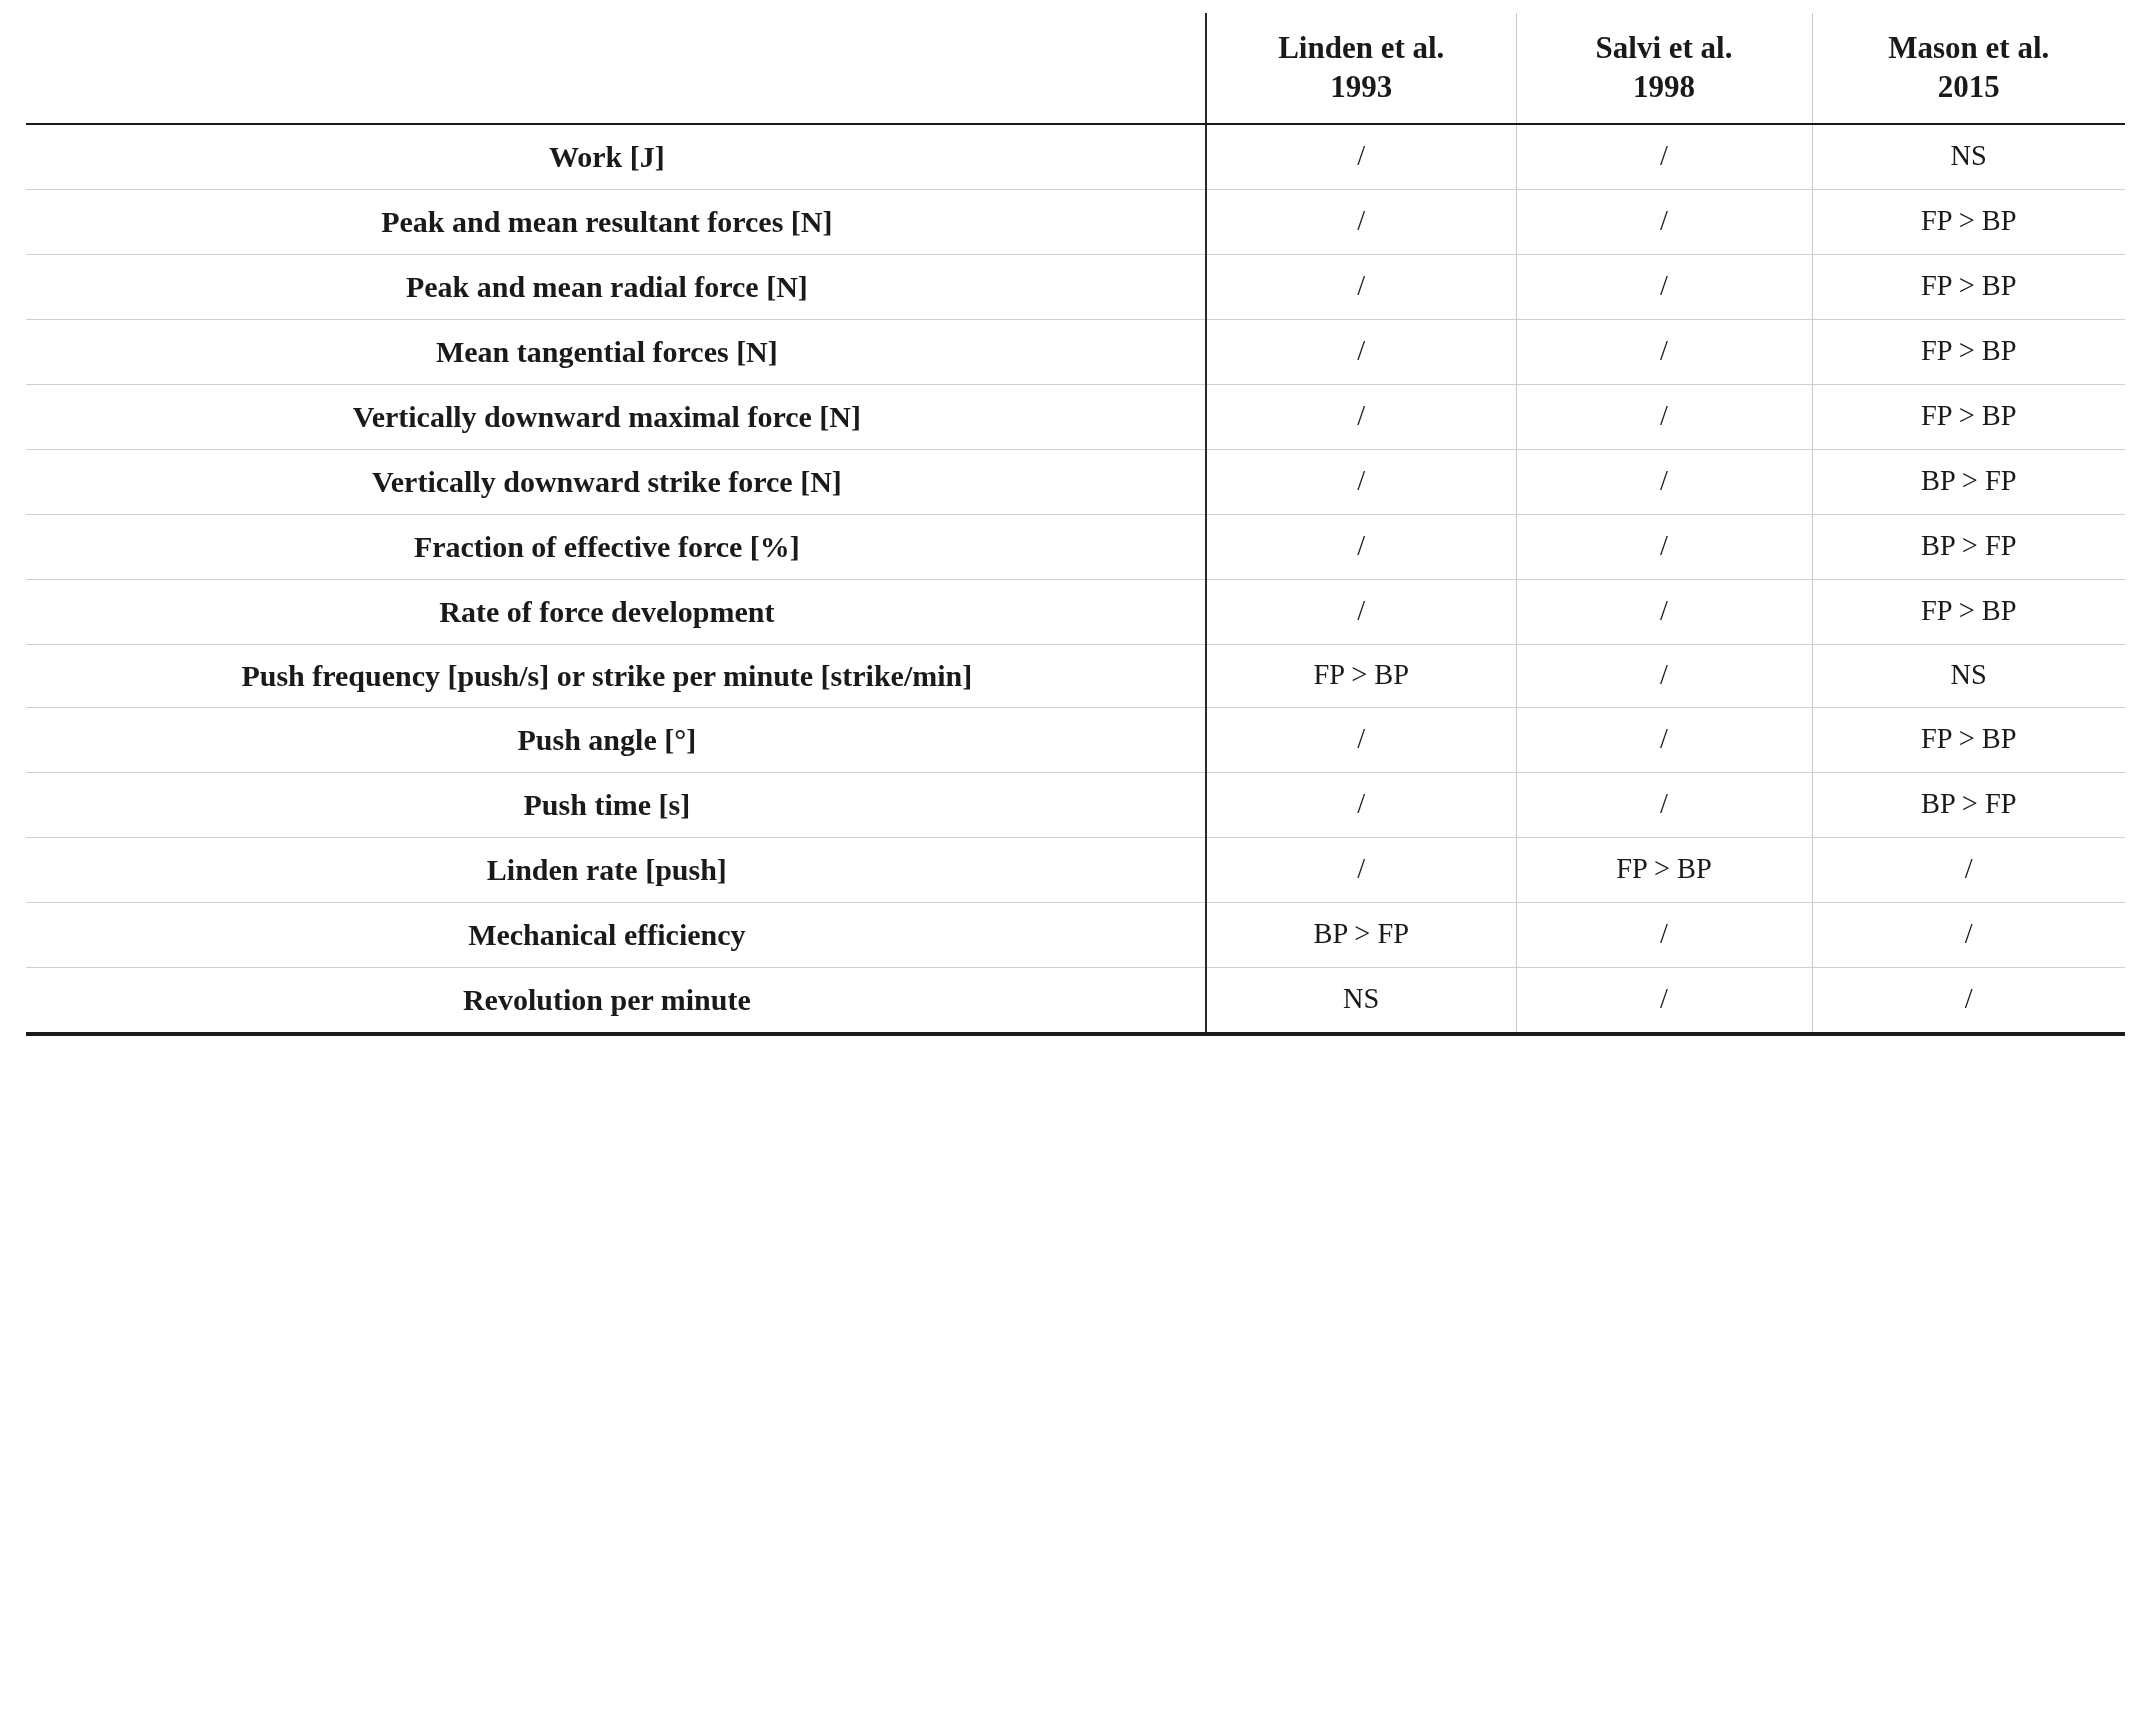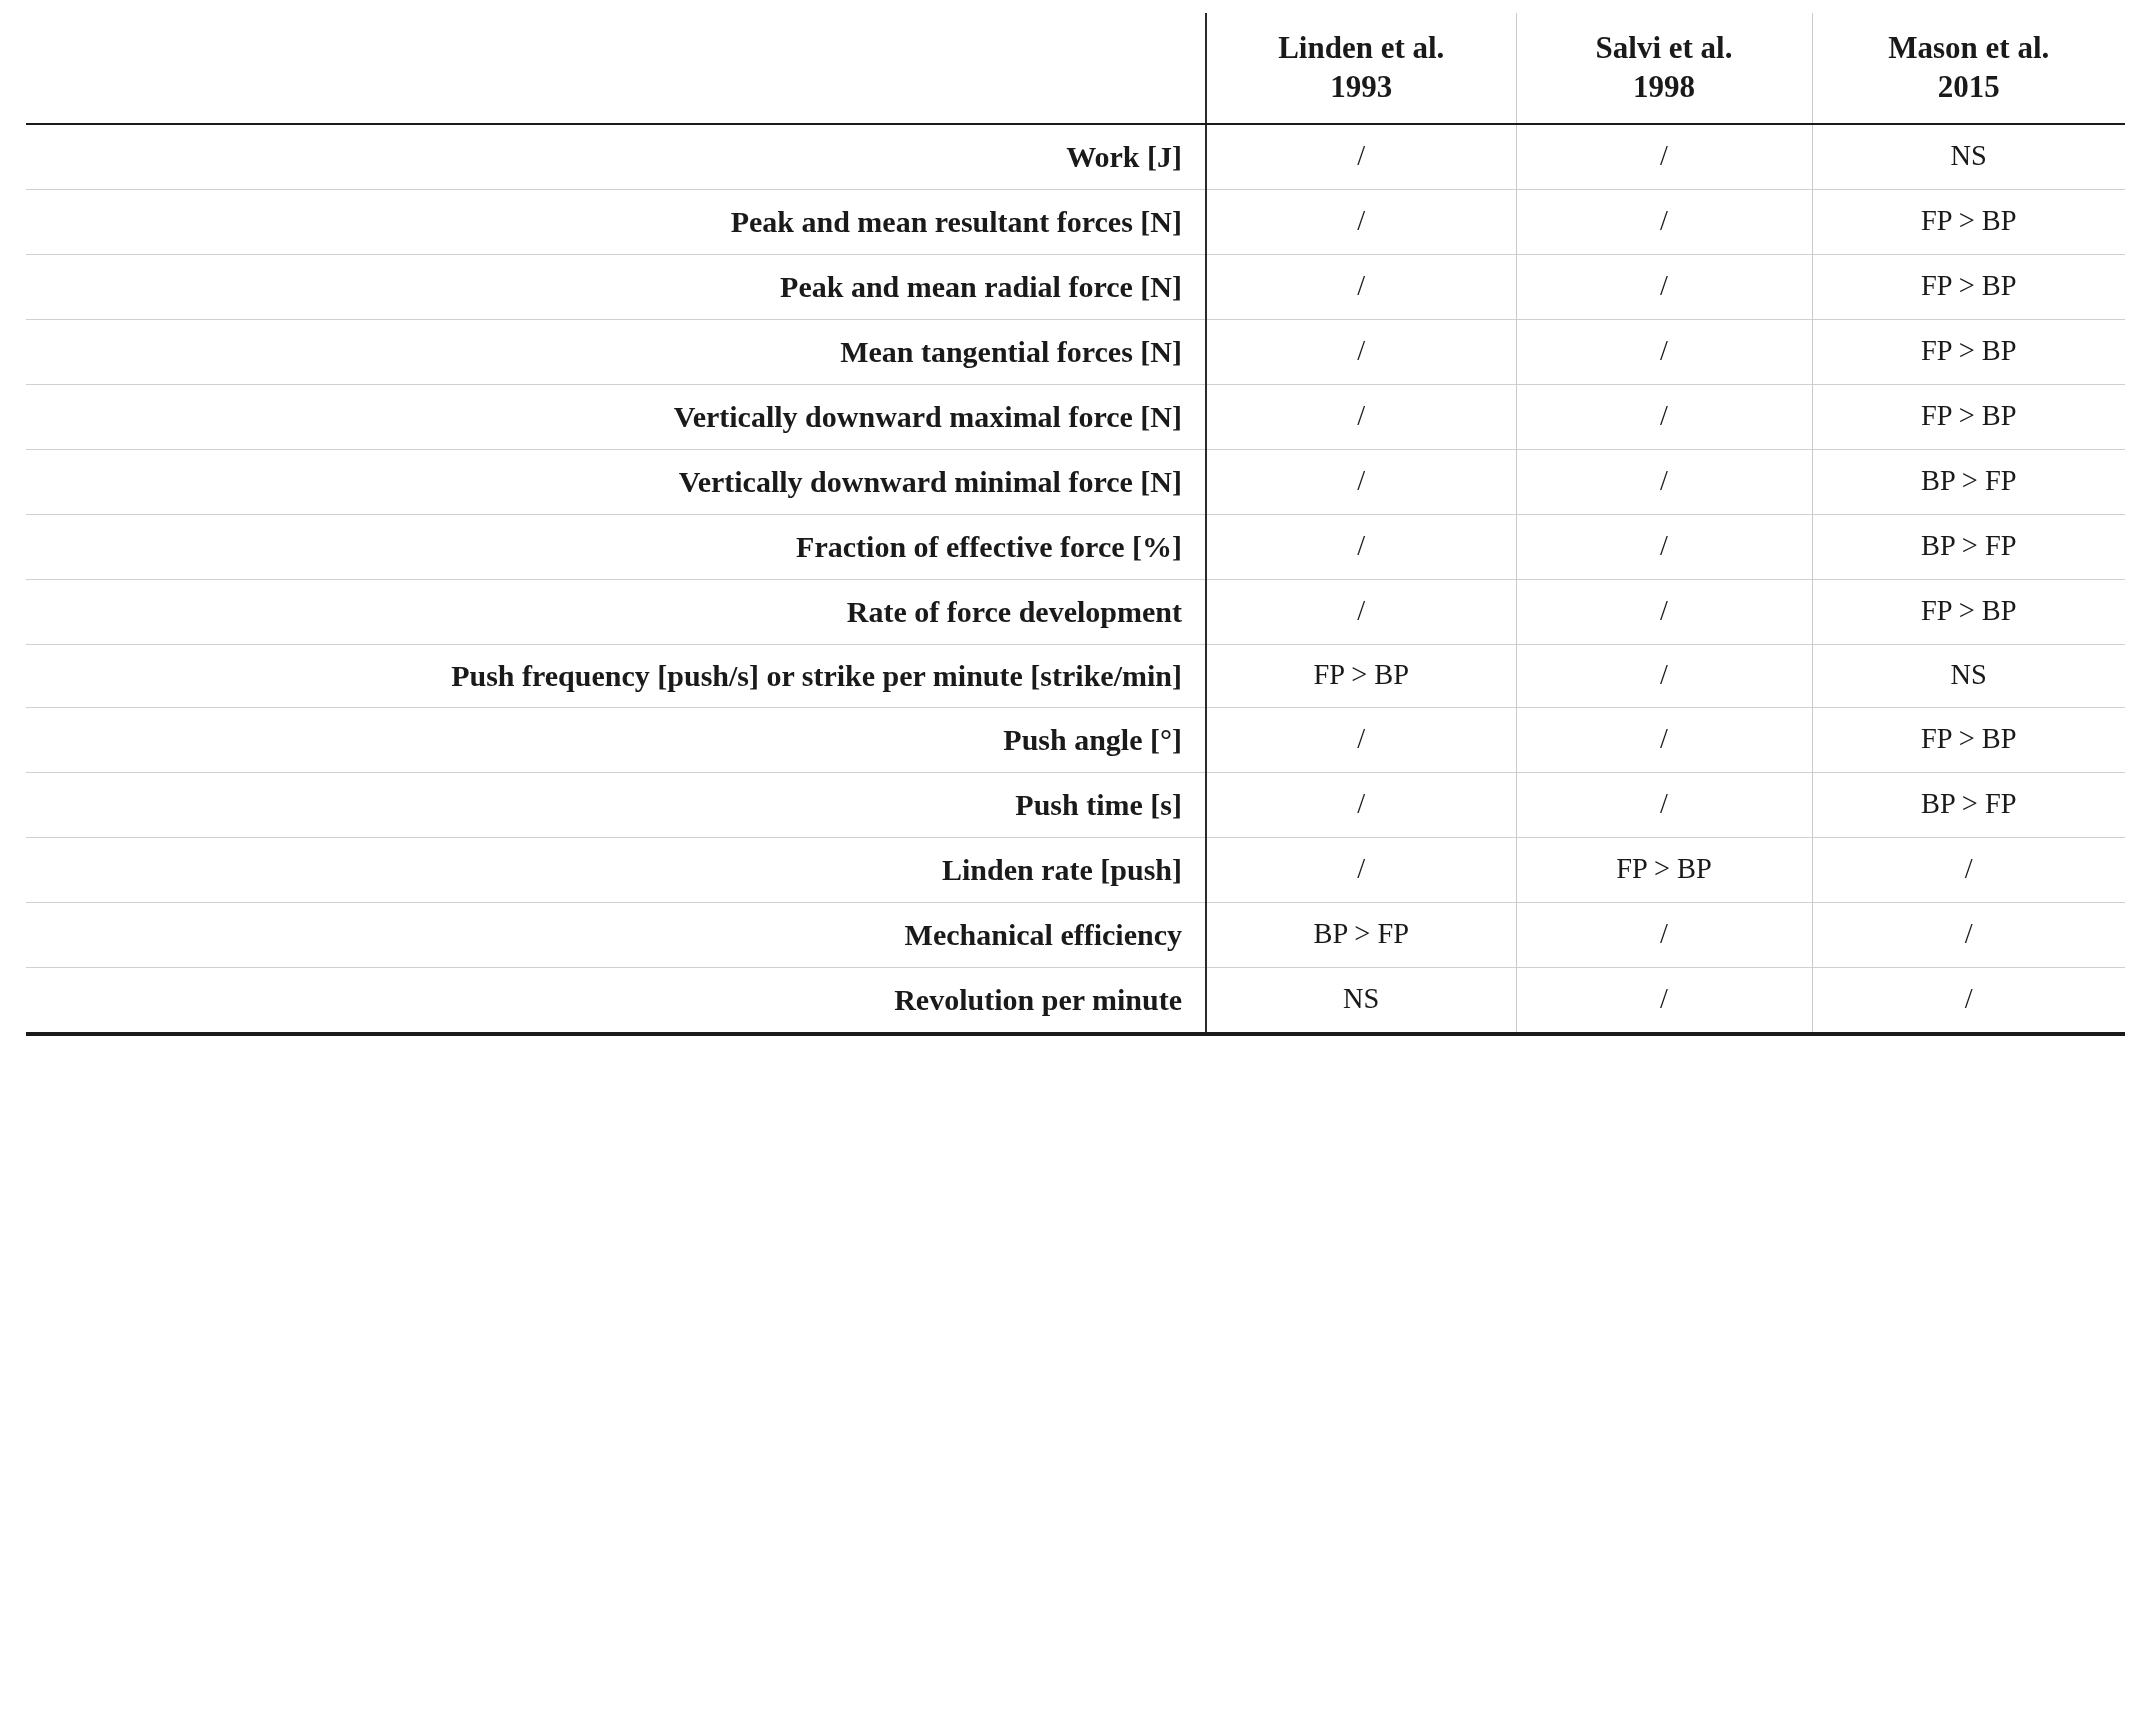--- a/index.html
+++ b/index.html
@@ -46,21 +46,21 @@
     line-height: 1.30;
     padding: 12.5px 10.2px 12.5px 10.2px;
     border-bottom: 1.1px solid #d0d0d0;
     vertical-align: middle;
   }
   tbody tr:last-child td {
     border-bottom: 4px solid #1a1a1a;
   }
   td.row-label {
     font-weight: bold;
-    text-align: right;
+    text-align: center;
     padding-left: 5.7px;
     padding-right: 23px;
   }
   td.val {
     text-align: center;
     font-weight: normal;
     font-size: 28.4px;
   }
   
   th.study, td.val {
@@ -127,21 +127,21 @@
         <td class="val">/</td>
         <td class="val">FP &gt; BP</td>
       </tr>
       <tr>
         <td class="row-label">Vertically downward maximal force [N]</td>
         <td class="val val-first">/</td>
         <td class="val">/</td>
         <td class="val">FP &gt; BP</td>
       </tr>
       <tr>
-        <td class="row-label">Vertically downward minimal force [N]</td>
+        <td class="row-label">Vertically downward strike force [N]</td>
         <td class="val val-first">/</td>
         <td class="val">/</td>
         <td class="val">BP &gt; FP</td>
       </tr>
       <tr>
         <td class="row-label">Fraction of effective force [%]</td>
         <td class="val val-first">/</td>
         <td class="val">/</td>
         <td class="val">BP &gt; FP</td>
       </tr>

